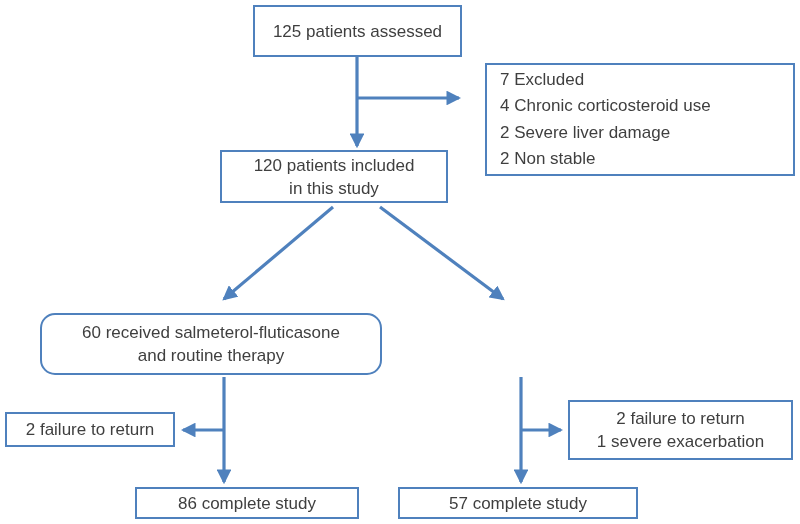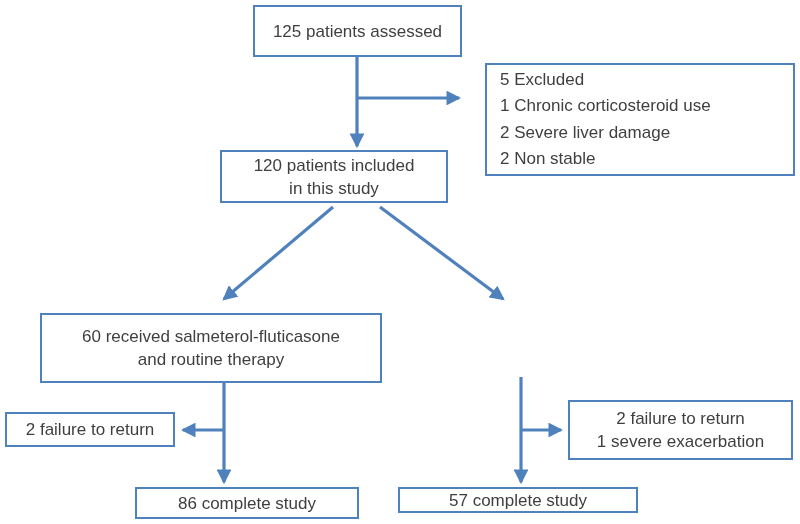--- a/index.html
+++ b/index.html
@@ -48,26 +48,26 @@
     justify-content: center;
     align-items: center;
     text-align: center;
   }
   .fc-box span { display: block; white-space: nowrap; }
   .box-assessed       { left: 253px; top: 5px;   width: 209px; height: 52px; }
   .box-excluded       { left: 485px; top: 63px;  width: 310px; height: 113px;
                         align-items: flex-start; text-align: left;
                         padding-left: 13px; line-height: 26.5px; }
   .box-included       { left: 220px; top: 150px; width: 228px; height: 53px; }
-  .box-arm-left       { left: 40px;  top: 313px; width: 342px; height: 70px; }
+  .box-arm-left       { left: 40px;  top: 313px; width: 342px; height: 62px; border-radius: 15px; }
   .box-arm-right      { left: 405px; top: 315px; width: 235px; height: 60px; }
   .box-dropout-left   { left: 5px;   top: 412px; width: 170px; height: 35px; }
   .box-dropout-right  { left: 568px; top: 400px; width: 225px; height: 60px; }
   .box-complete-left  { left: 135px; top: 487px; width: 224px; height: 32px; }
-  .box-complete-right { left: 398px; top: 487px; width: 240px; height: 26px; }
+  .box-complete-right { left: 398px; top: 487px; width: 240px; height: 32px; }
 </style>
 </head>
 <body>
 
 <div class="canvas">
 
   <svg class="connectors" viewBox="0 0 800 524" xmlns="http://www.w3.org/2000/svg">
     <defs>
       <marker id="arrowhead" viewBox="0 0 10 10" refX="8.5" refY="5" markerWidth="4.6" markerHeight="4.6" orient="auto-start-reverse">
         <path d="M 0 0 L 10 5 L 0 10 z"></path>
@@ -81,22 +81,22 @@
     <line x1="224" y1="430" x2="183" y2="430" marker-end="url(#arrowhead)"></line>
     <line x1="521" y1="377" x2="521" y2="482" marker-end="url(#arrowhead)"></line>
     <line x1="521" y1="430" x2="561" y2="430" marker-end="url(#arrowhead)"></line>
   </svg>
 
   <div class="fc-box box-assessed">
     <span>125 patients assessed</span>
   </div>
 
   <div class="fc-box box-excluded">
-    <span>5 Excluded</span>
-    <span>1 Chronic corticosteroid use</span>
+    <span>7 Excluded</span>
+    <span>4 Chronic corticosteroid use</span>
     <span>2 Severe liver damage</span>
     <span>2 Non stable</span>
   </div>
 
   <div class="fc-box box-included">
     <span>120 patients included</span>
     <span>in this study</span>
   </div>
 
   <div class="fc-box box-arm-left">

